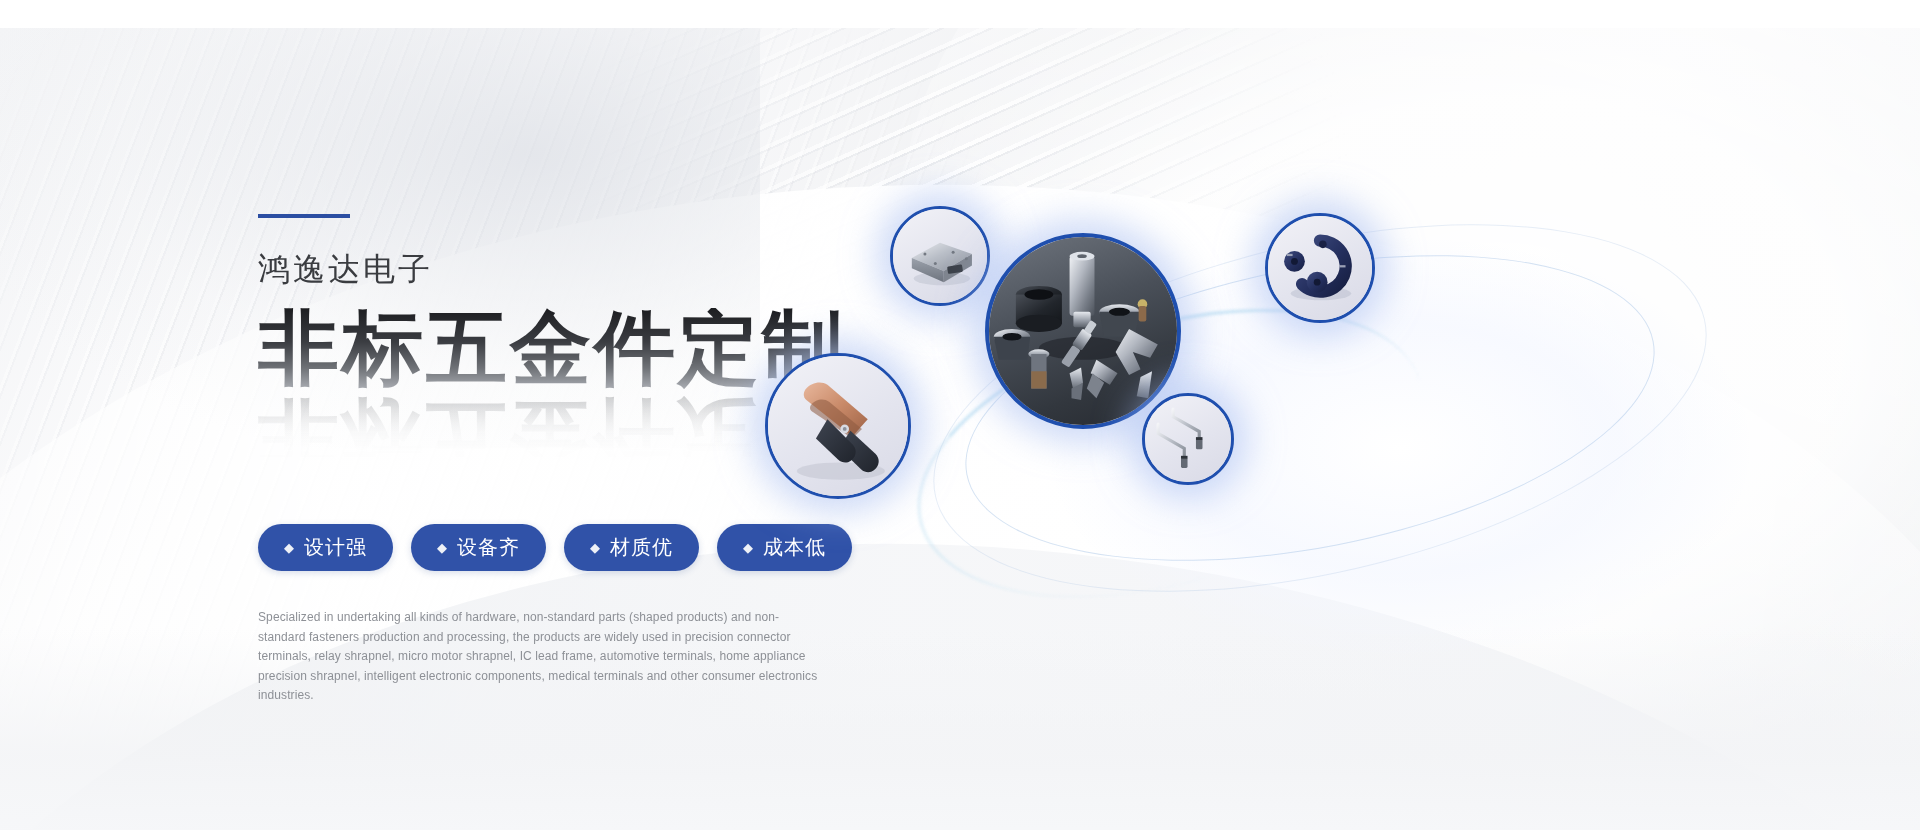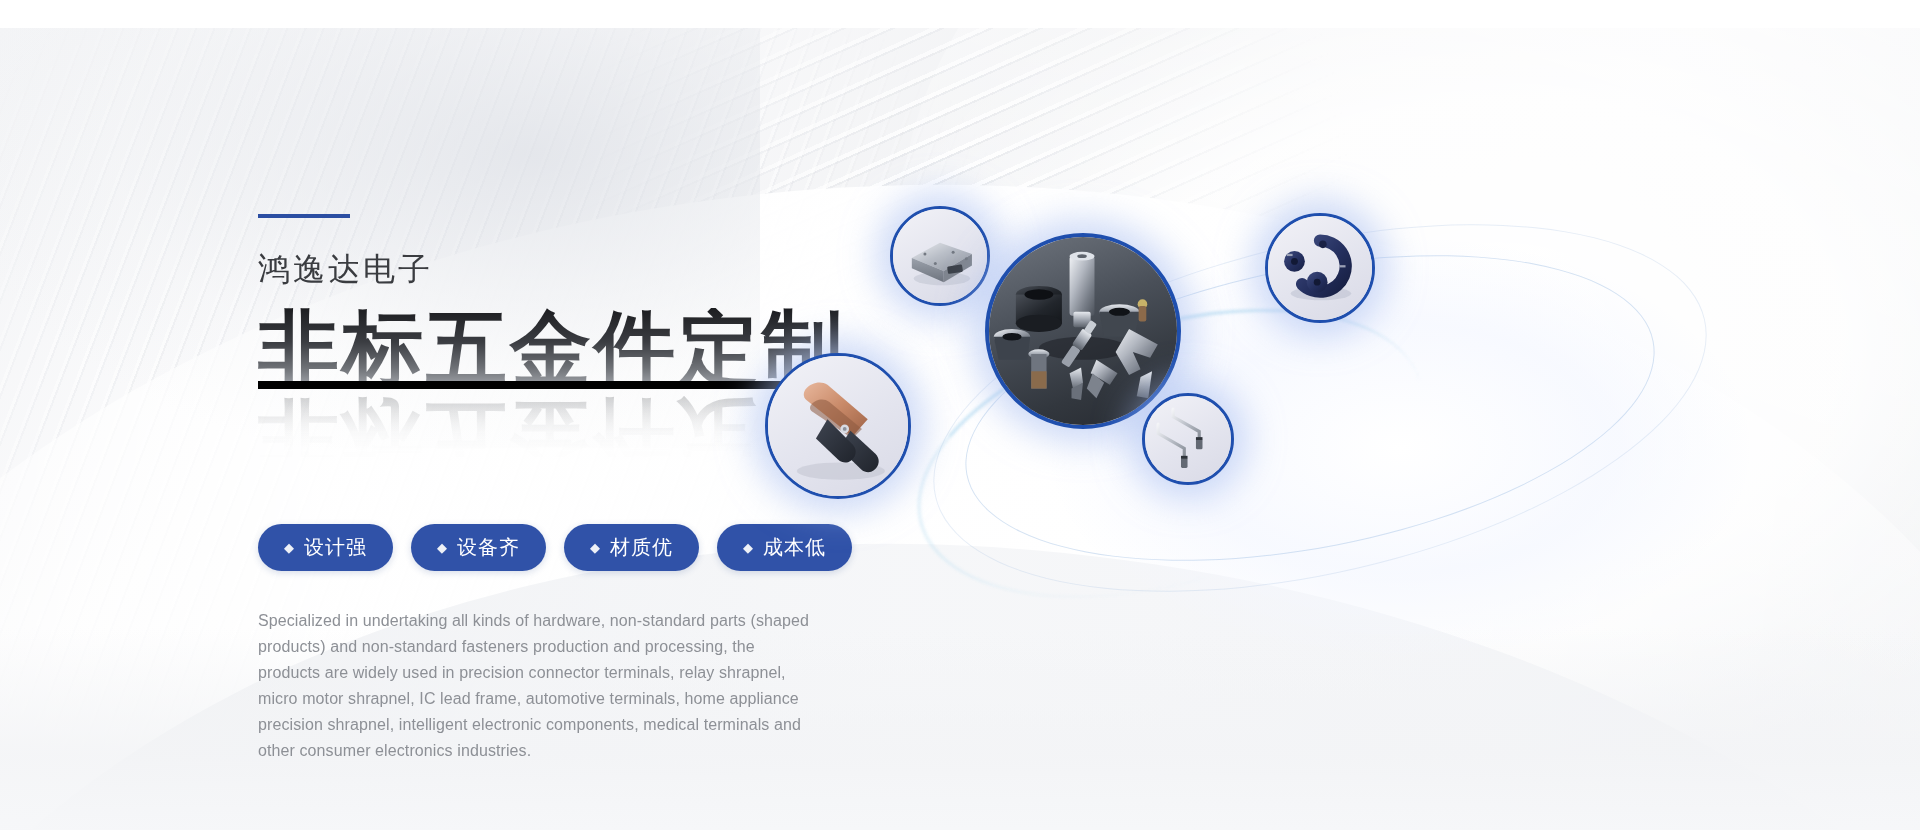--- a/index.html
+++ b/index.html
@@ -75,21 +75,21 @@
   .content-left {
     position:absolute; left:258px; top:186px; width:640px;
   }
   .accent-rule {
     width:92px; height:4px; background:#2b4ea2; margin-bottom:32px;
   }
   .brand-name {
     font-size:32px; letter-spacing:3px; color:#3a3c40; font-weight:400;
     margin-bottom:20px; line-height:1.2;
   }
-  .headline-wrap { position:relative; height:150px;text-decoration:underline; }
+  .headline-wrap { position:relative; height:150px; }
   .headline {
     font-size:81px; font-weight:bold; letter-spacing:3px; line-height:1;
     background:linear-gradient(180deg, #1c1d20 0%, #3b3d42 42%, #6e7176 74%, #a9acb2 100%);
     -webkit-background-clip:text; background-clip:text;
     -webkit-text-fill-color:transparent; color:transparent;
     white-space:nowrap;
   }
   .headline-reflect {
     position:absolute; left:0; top:88px;
     font-size:81px; font-weight:bold; letter-spacing:3px; line-height:1;
@@ -110,21 +110,21 @@
     padding:10px 26px;
     font-size:20px; letter-spacing:1px;
     box-shadow:0 2px 7px rgba(40,70,140,0.18);
     cursor:pointer;
   }
   .pill .diamond { font-size:13px; line-height:1; color:#eef1f7; }
 
   .desc {
     margin-top:37px;
     width:560px;
-    font-size:16px; line-height:1.62;
+    font-size:12px; line-height:1.62;
     color:#8d9096;
     letter-spacing:0.1px;
   }
 
   
   .art { position:absolute; left:930px; top:120px; width:960px; height:520px; }
 
   .art-glow {
     position:absolute; left:120px; top:90px; width:700px; height:420px;
     background:radial-gradient(ellipse at 50% 50%, rgba(255,255,255,0.98) 0%, rgba(244,247,255,0.7) 42%, rgba(255,255,255,0) 72%);

